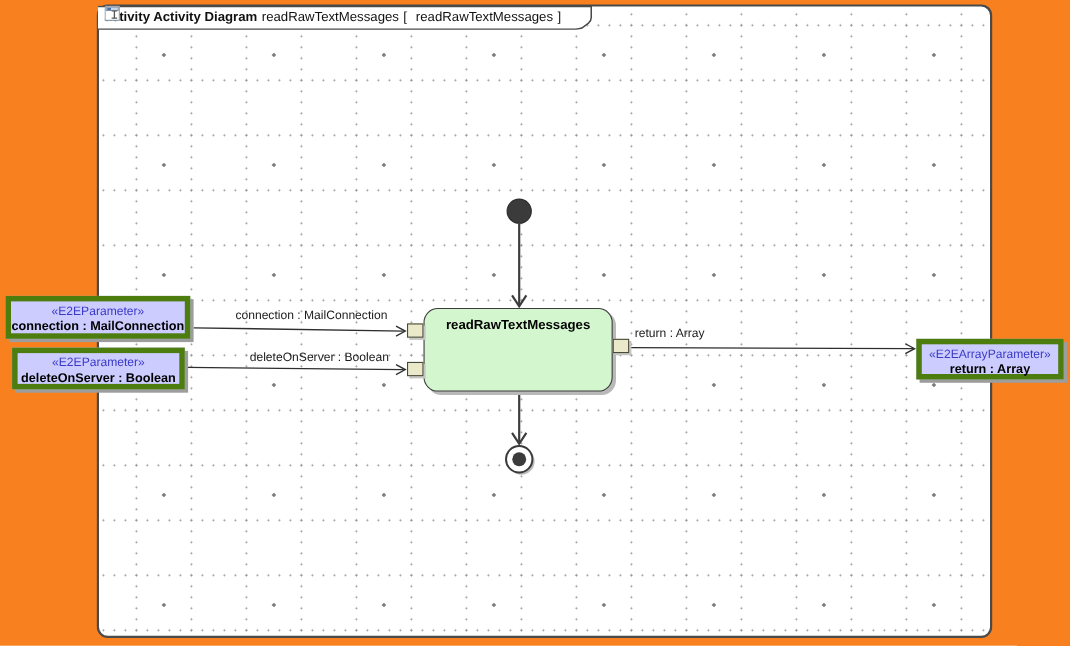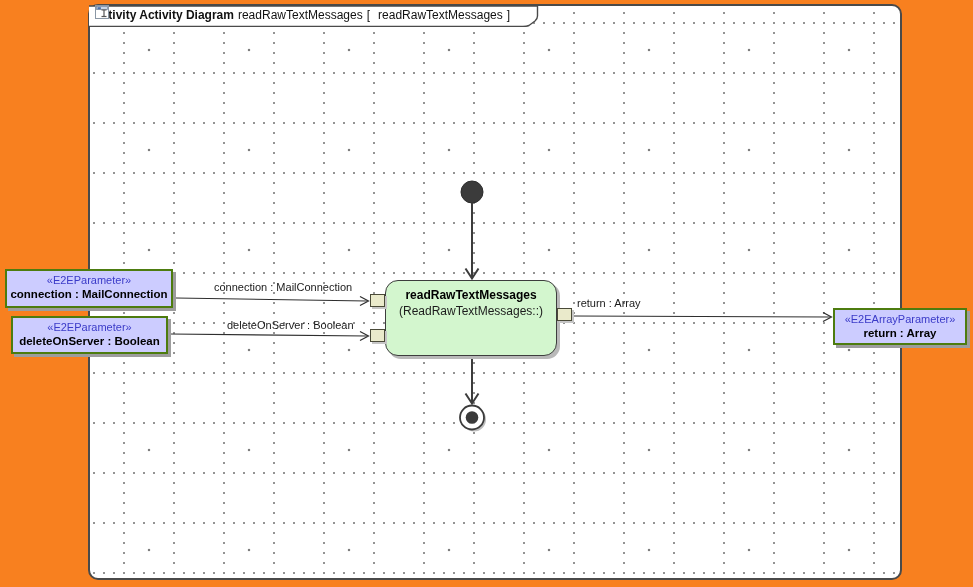--- a/index.html
+++ b/index.html
@@ -58,21 +58,21 @@
     box-shadow: 2px 2px 0 #c6c6c6;
   }
   .pin-in-1  { left: 370px; top: 294px; }
   .pin-in-2  { left: 370px; top: 329px; }
   .pin-out   { left: 557px; top: 308px; }
 
   
   .param-box {
     position: absolute; box-sizing: border-box;
     background: #ccccff;
-    border: 2px solid #4d7c0f;
+    border: 5px solid #4d7c0f;
     box-shadow: 3px 3px 0 #9d9d9d;
     text-align: center; padding-top: 3px;
   }
   .param-box .stereotype { font-size: 11px; color: #3a3ac8; }
   .param-box .pname { font-size: 11.5px; font-weight: bold; color: #000; margin-top: 2px; }
   .param-connection { left: 5px;   top: 269px; width: 168px; height: 39px; }
   .param-delete     { left: 11px;  top: 316px; width: 157px; height: 38px; }
   .param-return     { left: 833px; top: 308px; width: 134px; height: 37px; text-align: center; }
 
   
@@ -146,21 +146,20 @@
     </g>
 
     <g>
       <line x1="573" y1="316" x2="830" y2="317" stroke="#2e2e2e" stroke-width="1.2"></line>
       <path d="M823,312.5 L831.5,317 L823,321.5" fill="none" stroke="#2e2e2e" stroke-width="1.2"></path>
     </g>
   </svg>
 
   <div class="action-node">
     <div class="title">readRawTextMessages</div>
-    <div class="qualifier">(ReadRawTextMessages::)</div>
   </div>
 
   <div class="pin pin-in-1"></div>
   <div class="pin pin-in-2"></div>
   <div class="pin pin-out"></div>
 
   <div class="param-box param-connection">
     <div class="stereotype">«E2EParameter»</div>
     <div class="pname">connection : MailConnection</div>
   </div>

